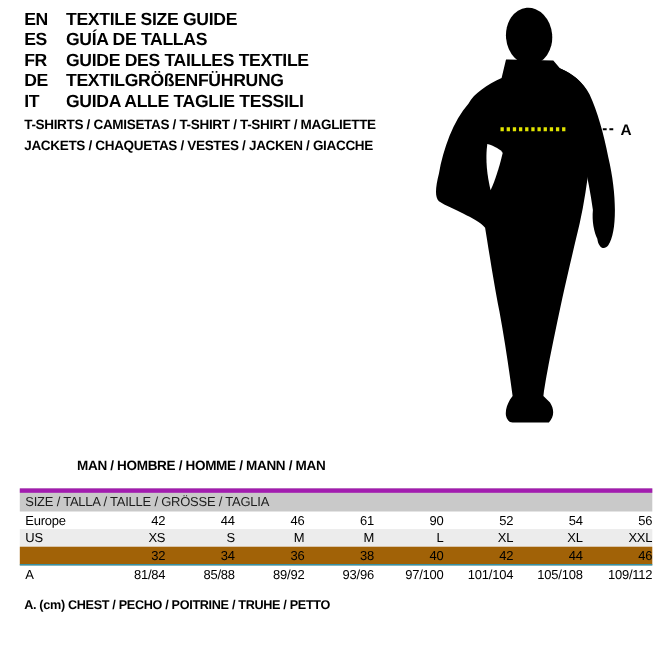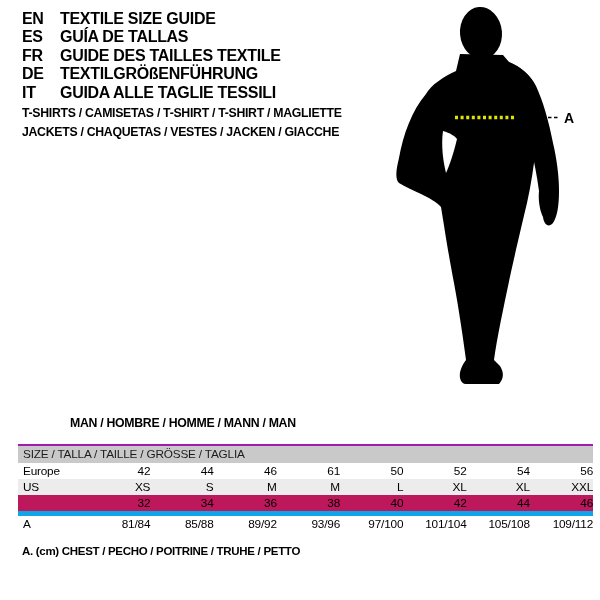--- a/index.html
+++ b/index.html
@@ -24,25 +24,25 @@
   .fig{position:absolute;left:0;top:0;pointer-events:none;}
   .fig text{font-family:"Liberation Sans", sans-serif;font-weight:bold;font-size:14px;}
 
   
   .man-title{position:absolute;left:22px;top:416px;
     font-weight:bold;font-size:12.3px;letter-spacing:-0.3px;white-space:nowrap;padding-left:48px;}
 
   
   .size-table{position:absolute;left:18px;top:444px;width:575px;
     font-size:11.8px;letter-spacing:-0.2px;}
-  .t-header{background:#c9c9c9;border-top:2px solid #a21caf;
+  .t-header{background:#c9c9c9;border-top:4px solid #a21caf;
     height:17px;line-height:17px;padding-left:5px;color:#1c1c1c;}
   .t-row{display:flex;height:16px;line-height:17px;}
   .t-row.stripe{background:#ececec;}
-  .t-row.stripe-last{background:#be185d;border-bottom:5px solid #0ea5e9;}
+  .t-row.stripe-last{background:#a16207;border-bottom:1px solid #0ea5e9;}
   .t-label{width:64px;flex:0 0 64px;padding-left:5px;text-align:left;}
   .t-cell{flex:1;text-align:right;}
 
   
   .footnote{position:absolute;left:22px;top:545px;
     font-weight:bold;font-size:11.5px;letter-spacing:-0.3px;white-space:nowrap;}
 </style>
 </head>
 <body>
 
@@ -127,21 +127,21 @@
 
   <div class="size-table">
     <div class="t-header">SIZE / TALLA / TAILLE / GRÖSSE / TAGLIA</div>
 
     <div class="t-row">
       <div class="t-label">Europe</div>
       <div class="t-cell">42</div>
       <div class="t-cell">44</div>
       <div class="t-cell">46</div>
       <div class="t-cell">61</div>
-      <div class="t-cell">50</div>
+      <div class="t-cell">90</div>
       <div class="t-cell">52</div>
       <div class="t-cell">54</div>
       <div class="t-cell">56</div>
     </div>
 
     <div class="t-row stripe">
       <div class="t-label">US</div>
       <div class="t-cell">XS</div>
       <div class="t-cell">S</div>
       <div class="t-cell">M</div>

